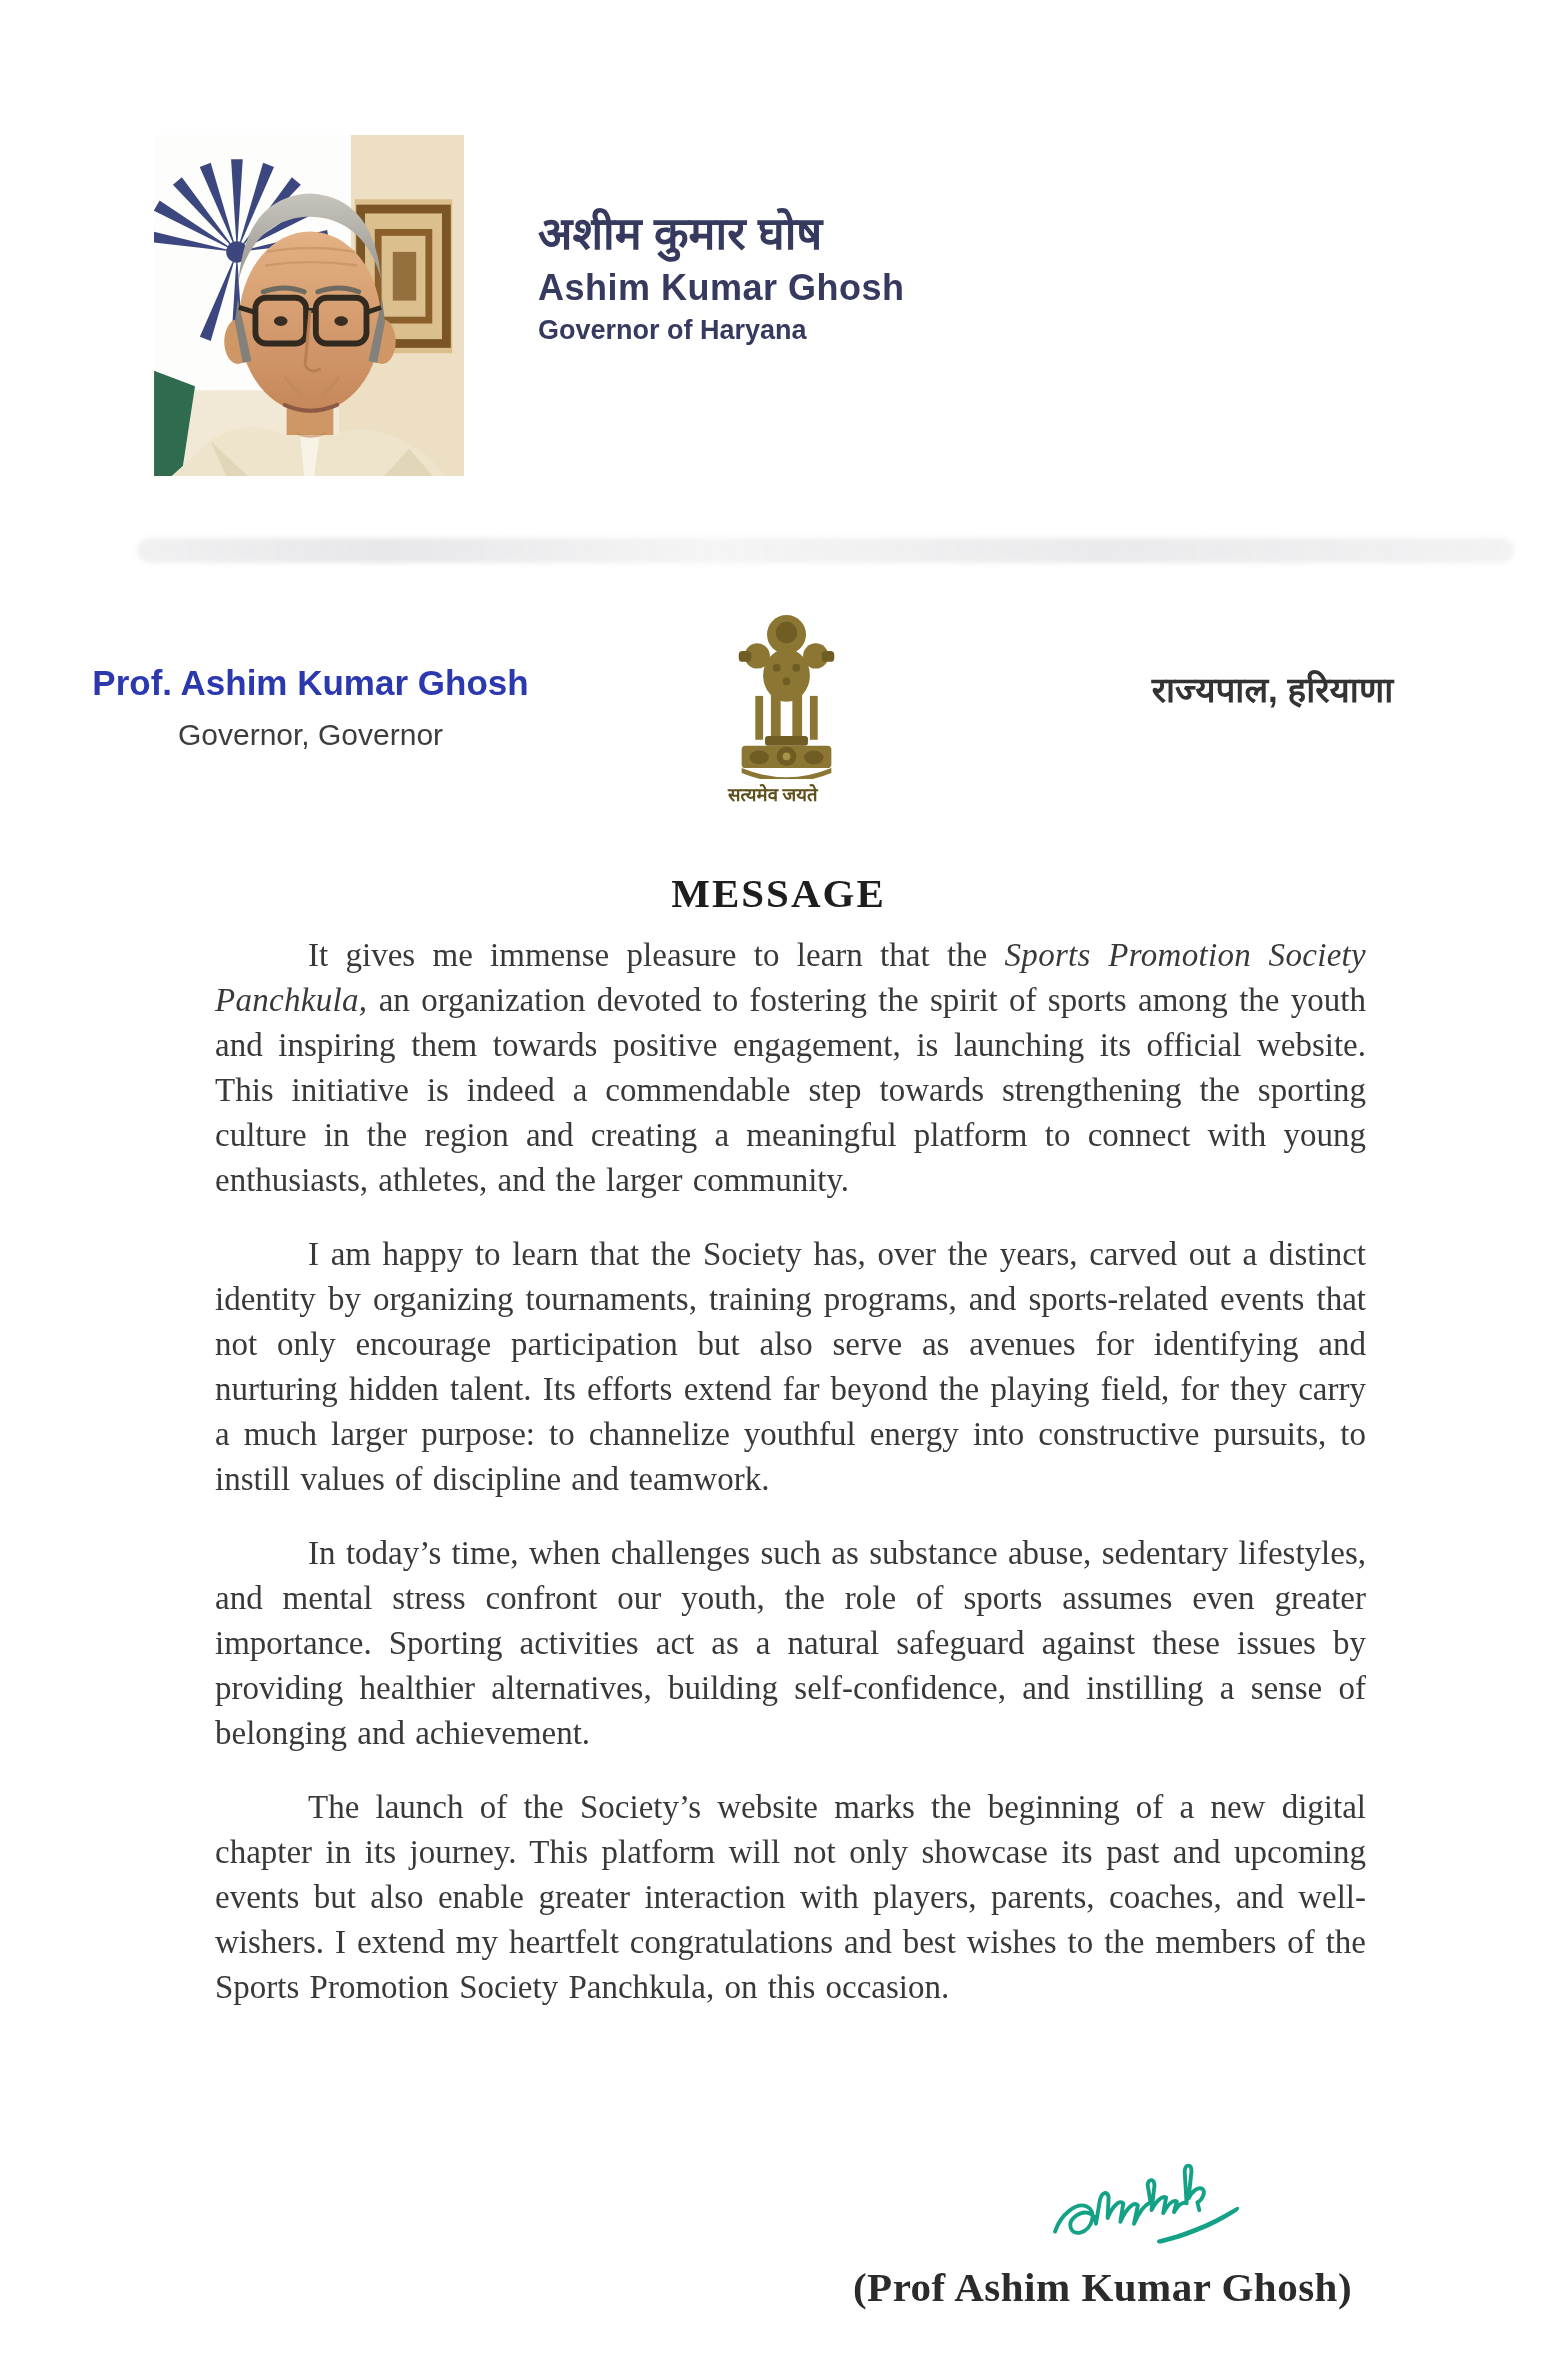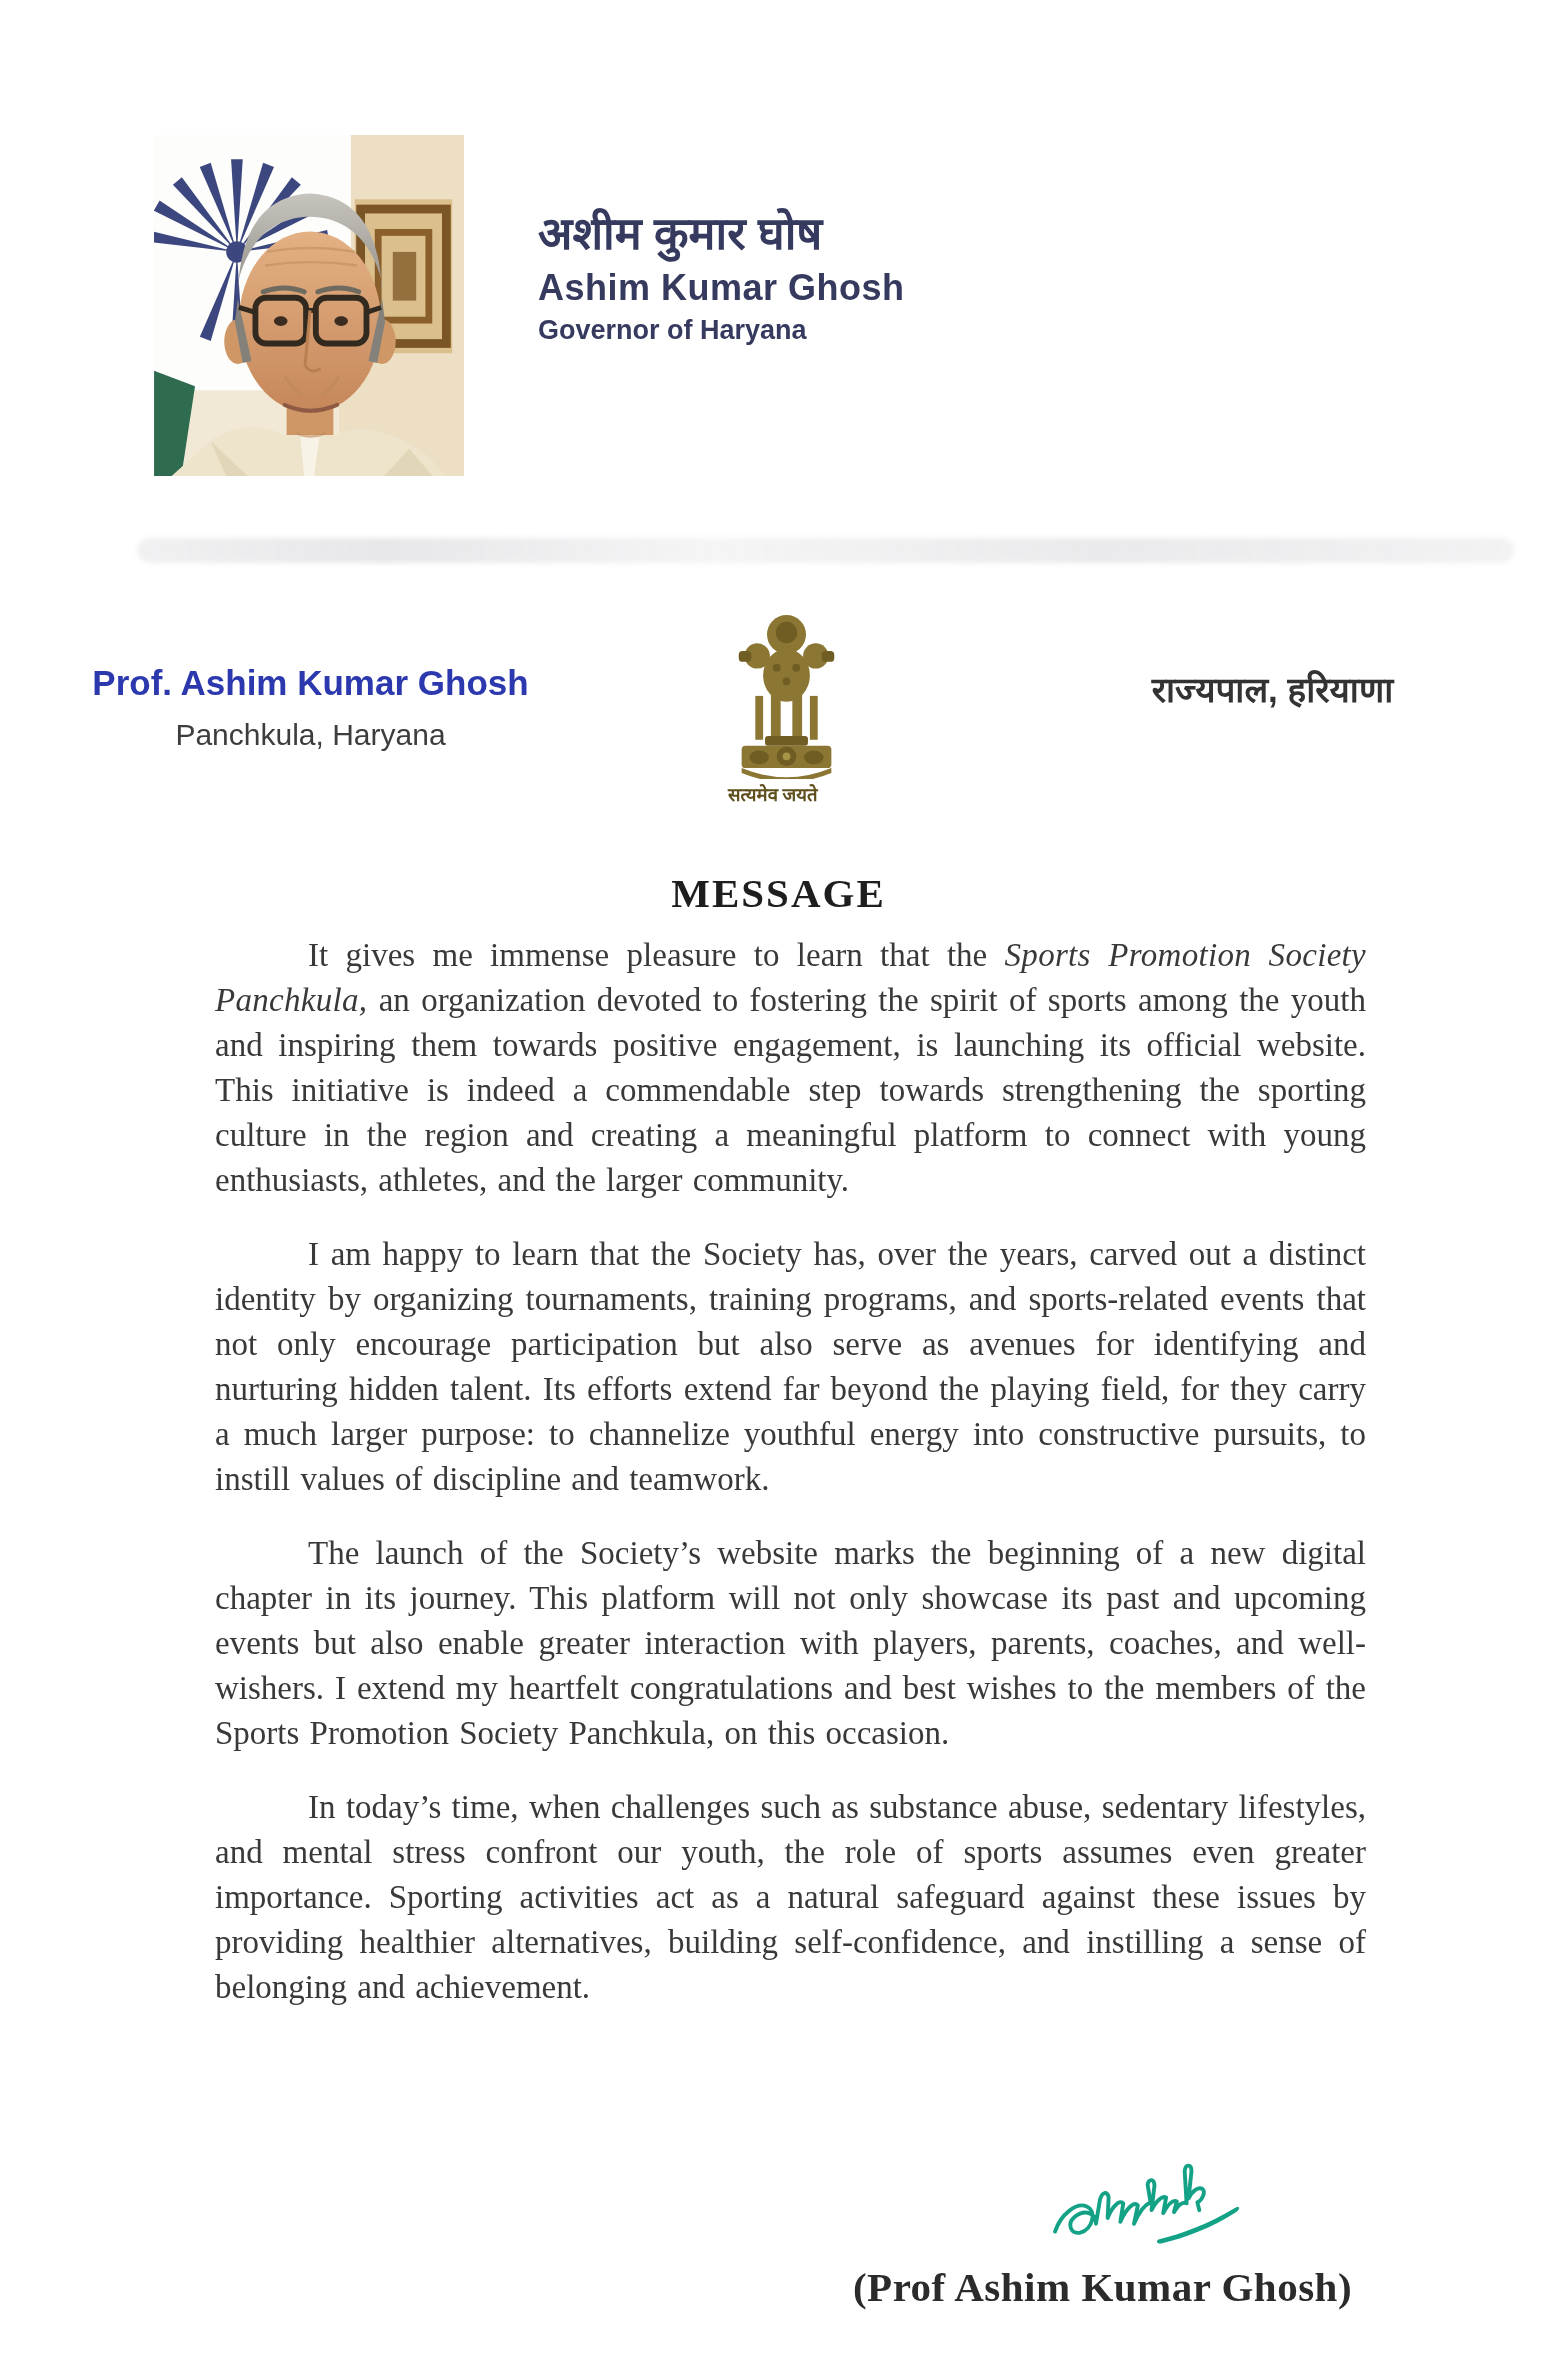--- a/index.html
+++ b/index.html
@@ -172,21 +172,21 @@
   <div class="name-block">
     <div class="name-hindi">अशीम कुमार घोष</div>
     <div class="name-english">Ashim Kumar Ghosh</div>
     <div class="name-title">Governor of Haryana</div>
   </div>
 
   <div class="scan-band"></div>
 
   <div class="lh-left">
     <div class="lh-left-name">Prof. Ashim Kumar Ghosh</div>
-    <div class="lh-left-title">Panchkula, Haryana</div>
+    <div class="lh-left-title">Governor, Governor</div>
   </div>
 
   <div class="emblem-block">
     <svg width="117" height="174" viewBox="0 0 120 178">
       <g fill="#8b7733">
         <circle cx="60" cy="30" r="20"></circle>
         <circle cx="60" cy="28" r="11" fill="#6f5d24"></circle>
         <circle cx="30" cy="52" r="13"></circle>
         <circle cx="90" cy="52" r="13"></circle>
         <rect x="11" y="47" width="13" height="11" rx="4" fill="#6f5d24"></rect>
@@ -213,22 +213,22 @@
 
   <div class="lh-right">
     <div class="lh-right-title">राज्यपाल, हरियाणा</div>
   </div>
 
   <div class="msg-heading">MESSAGE</div>
 
   <main class="body-text">
     <p><span>It gives me immense pleasure to learn that the </span><i>Sports Promotion Society Panchkula,</i><span> an organization devoted to fostering the spirit of sports among the youth and inspiring them towards positive engagement, is launching its official website. This initiative is indeed a commendable step towards strengthening the sporting culture in the region and creating a meaningful platform to connect with young enthusiasts, athletes, and the larger community.</span></p>
     <p>I am happy to learn that the Society has, over the years, carved out a distinct identity by organizing tournaments, training programs, and sports-related events that not only encourage participation but also serve as avenues for identifying and nurturing hidden talent. Its efforts extend far beyond the playing field, for they carry a much larger purpose: to channelize youthful energy into constructive pursuits, to instill values of discipline and teamwork.</p>
+    <p>In today’s time, when challenges such as substance abuse, sedentary lifestyles, and mental stress confront our youth, the role of sports assumes even greater importance. Sporting activities act as a natural safeguard against these issues by providing healthier alternatives, building self-confidence, and instilling a sense of belonging and achievement.</p>
     <p>The launch of the Society’s website marks the beginning of a new digital chapter in its journey. This platform will not only showcase its past and upcoming events but also enable greater interaction with players, parents, coaches, and well-wishers. I extend my heartfelt congratulations and best wishes to the members of the Sports Promotion Society Panchkula, on this occasion.</p>
-    <p>In today’s time, when challenges such as substance abuse, sedentary lifestyles, and mental stress confront our youth, the role of sports assumes even greater importance. Sporting activities act as a natural safeguard against these issues by providing healthier alternatives, building self-confidence, and instilling a sense of belonging and achievement.</p>
   </main>
 
   <svg class="signature" viewBox="0 0 220 120">
     <g stroke="#14a286" stroke-width="4" fill="none" stroke-linecap="round" stroke-linejoin="round">
       <path d="M10,96 C16,78 32,66 42,70 C54,75 48,94 36,97 C26,99 22,88 30,81 C40,73 52,76 52,88
                L56,64 C58,55 64,54 65,61 L64,82
                C69,69 77,63 80,67 L77,86
                C83,72 91,65 95,69 L91,88
                C97,74 103,68 108,66 L105,48 C106,41 112,42 112,49 L109,74
                C114,64 120,59 124,61 L121,77

